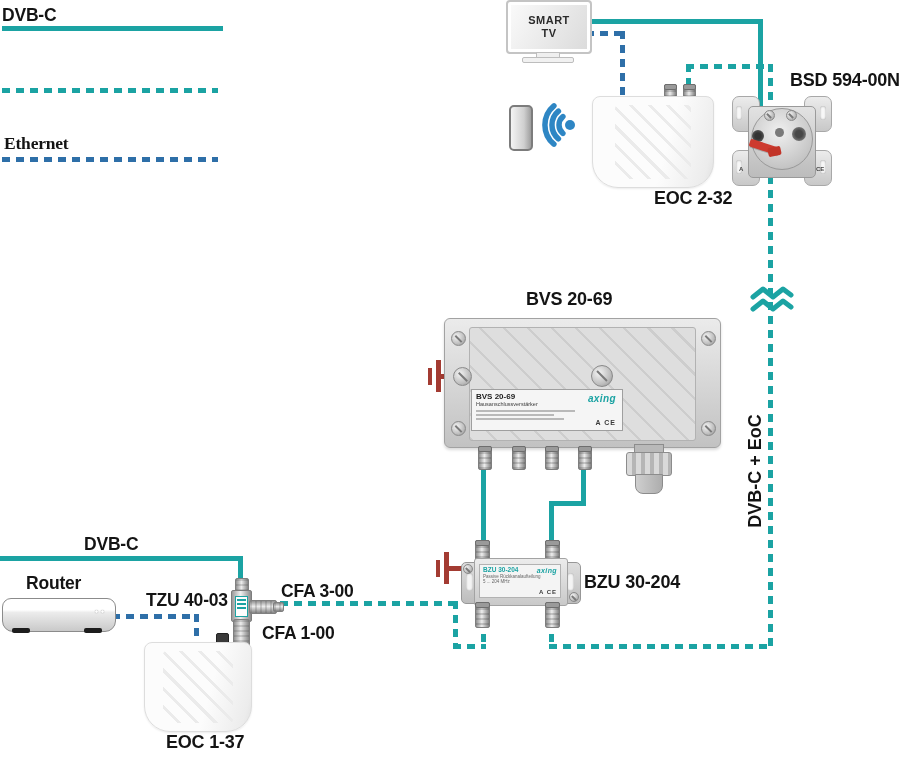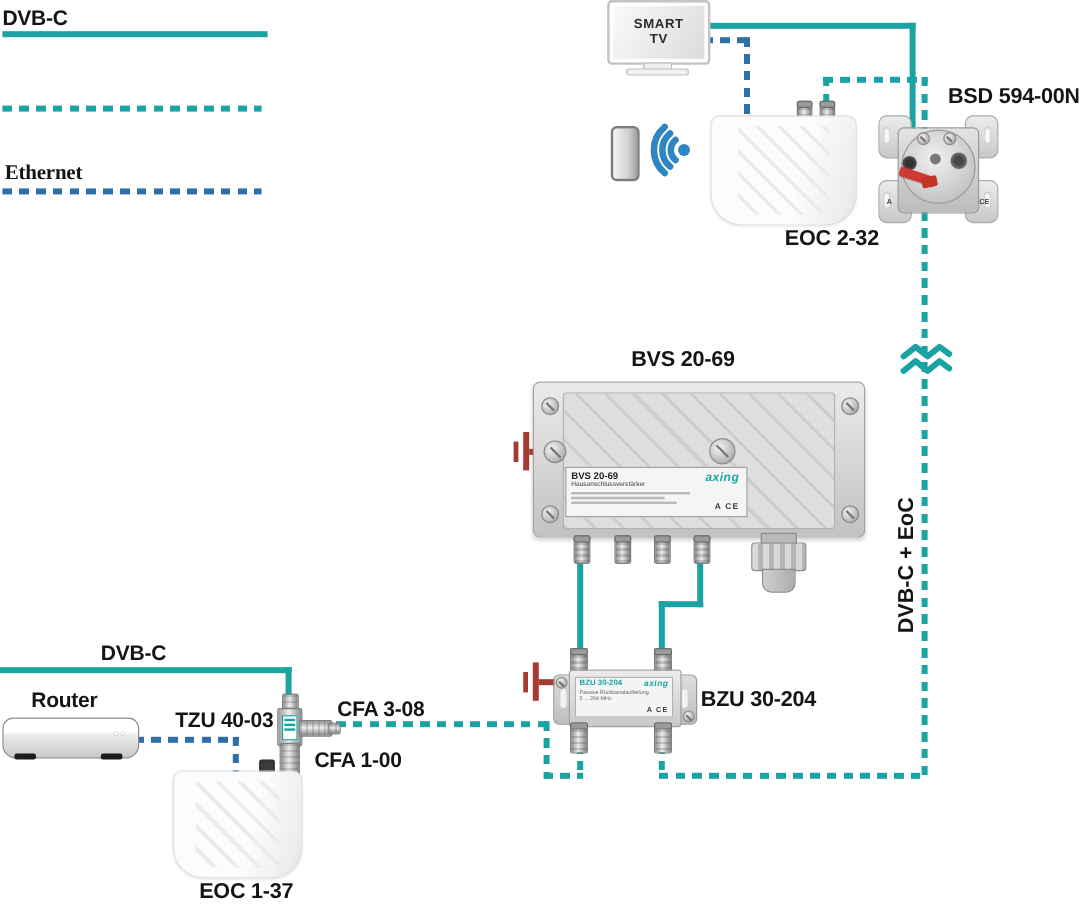--- a/index.html
+++ b/index.html
@@ -266,21 +266,21 @@
   <div class="metal-v" style="left:235px;top:578px;width:12px;height:14px;"></div>
   <div class="tzu-body">
     <div class="tzu-tag">
         <i></i>
         <i></i>
         <i></i>
       </div>
   </div>
   <div class="metal-h" style="left:249px;top:600px;width:26px;height:12px;"></div>
   <div class="metal-h" style="left:273px;top:602px;width:9px;height:8px;"></div>
-  <div class="lbl" style="left:281px;top:581px;">CFA 3-08</div>
+  <div class="lbl" style="left:281px;top:581px;">CFA 3-00</div>
   <div class="metal-v" style="left:233px;top:619px;width:15px;height:26px;"></div>
   <div class="lbl" style="left:262px;top:623px;">CFA 1-00</div>
 
   <div class="stub-black"></div>
   <div class="eoc" style="left:144px;top:642px;width:106px;height:88px;">
     <div class="hatch" style="left:18px;top:8px;width:70px;height:72px;"></div>
   </div>
   <div class="lbl" style="left:166px;top:732px;font-size:18px;">EOC 1-37</div>
 
 </div>

